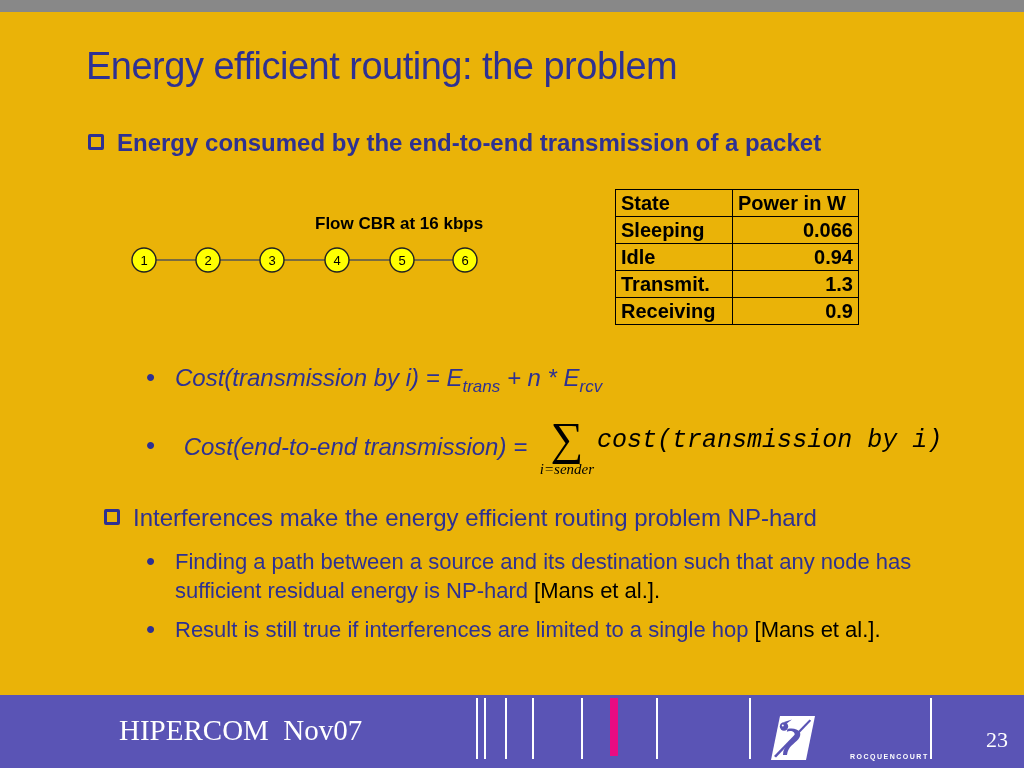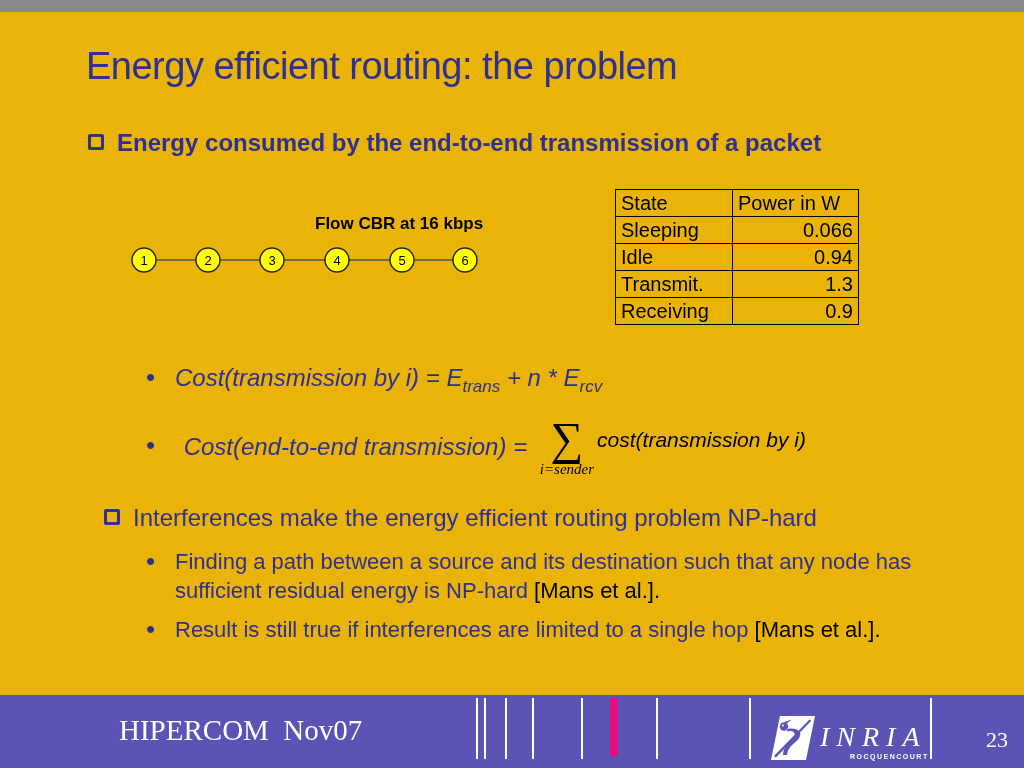--- a/index.html
+++ b/index.html
@@ -35,21 +35,21 @@
   }
 
   
   .power-table {
     position:absolute; left:615px; top:177px;
     border-collapse:collapse; font-size:20px; color:#000;
     table-layout:fixed;
   }
   .power-table td, .power-table th {
     border:1.5px solid #000; height:27px; padding:0 5px;
-    font-weight:normal; vertical-align:middle;
+    font-weight:bold; vertical-align:middle;
   }
   .power-table .c-state { width:117px; text-align:left; }
   .power-table .c-power { width:126px; }
   .power-table th.c-power { text-align:left; }
   .power-table td.c-power { text-align:right; }
 
   
   .dot { position:absolute; color:#2e3192; font-size:26px; }
 
   
@@ -59,21 +59,21 @@
   }
   .formula1 sub { font-size:17px; }
   .formula2 {
     position:absolute; left:177px; top:400px;
     display:flex; align-items:center; height:70px;
   }
   .formula2 .lead { font-size:24px; font-style:italic; color:#2e3192; white-space:pre; }
   .sigma-stack { display:inline-flex; flex-direction:column; align-items:center; margin:0 3px 0 6px; }
   .sigma { font-family:"Liberation Serif", serif; font-size:46px; line-height:0.95; color:#000; }
   .limits { font-family:"Liberation Serif", serif; font-style:italic; font-size:15px; color:#000; line-height:1.1; }
-  .f2-body { font-family:Liberation Sans, sans-serif; font-style:italic; font-size:21px; color:#000; margin-bottom:14px; }
+  .f2-body { font-family:Liberation Mono, monospace; font-style:italic; font-size:25px; color:#000; margin-bottom:14px; }
 
   
   .subtext {
     position:absolute; left:175px; width:826px;
     font-size:22px; line-height:1.3; color:#2e3192;
   }
   .subtext .black { color:#000; }
   .s1 { top:536px; }
   .s2 { top:604px; }
 
@@ -212,20 +212,19 @@
       <svg class="logo-icon" width="46" height="46" viewBox="0 0 46 46">
         <path d="M10 1 L45 1 L36 45 L1 45 Z" fill="#ffffff"></path>
         <g fill="#5a54b5">
           <circle cx="14" cy="11.5" r="4.2"></circle>
           <path d="M14 7 l8 -2.5 l-6 4.5 z"></path>
           <path d="M17.5 14 C 28 12 33.5 18 28.5 24 C 24.5 29 18 31 17 40 L 13 40 C 12.8 30 22.5 27 24.5 21 C 26 16.5 20.5 14.8 16.8 16.8 Z"></path>
           <path d="M4 41 L39.5 4.5 L41.2 5.8 L6 42.5 Z"></path>
         </g>
         <circle cx="12.8" cy="10.4" r="1" fill="#ffffff"></circle>
       </svg>
-      <span class="logo-text">INRIA</span>
       <span class="logo-sub">ROCQUENCOURT</span>
     </div>
 
     <span class="page-num">23</span>
   </div>
 
 </div>
 
 </body></html>

